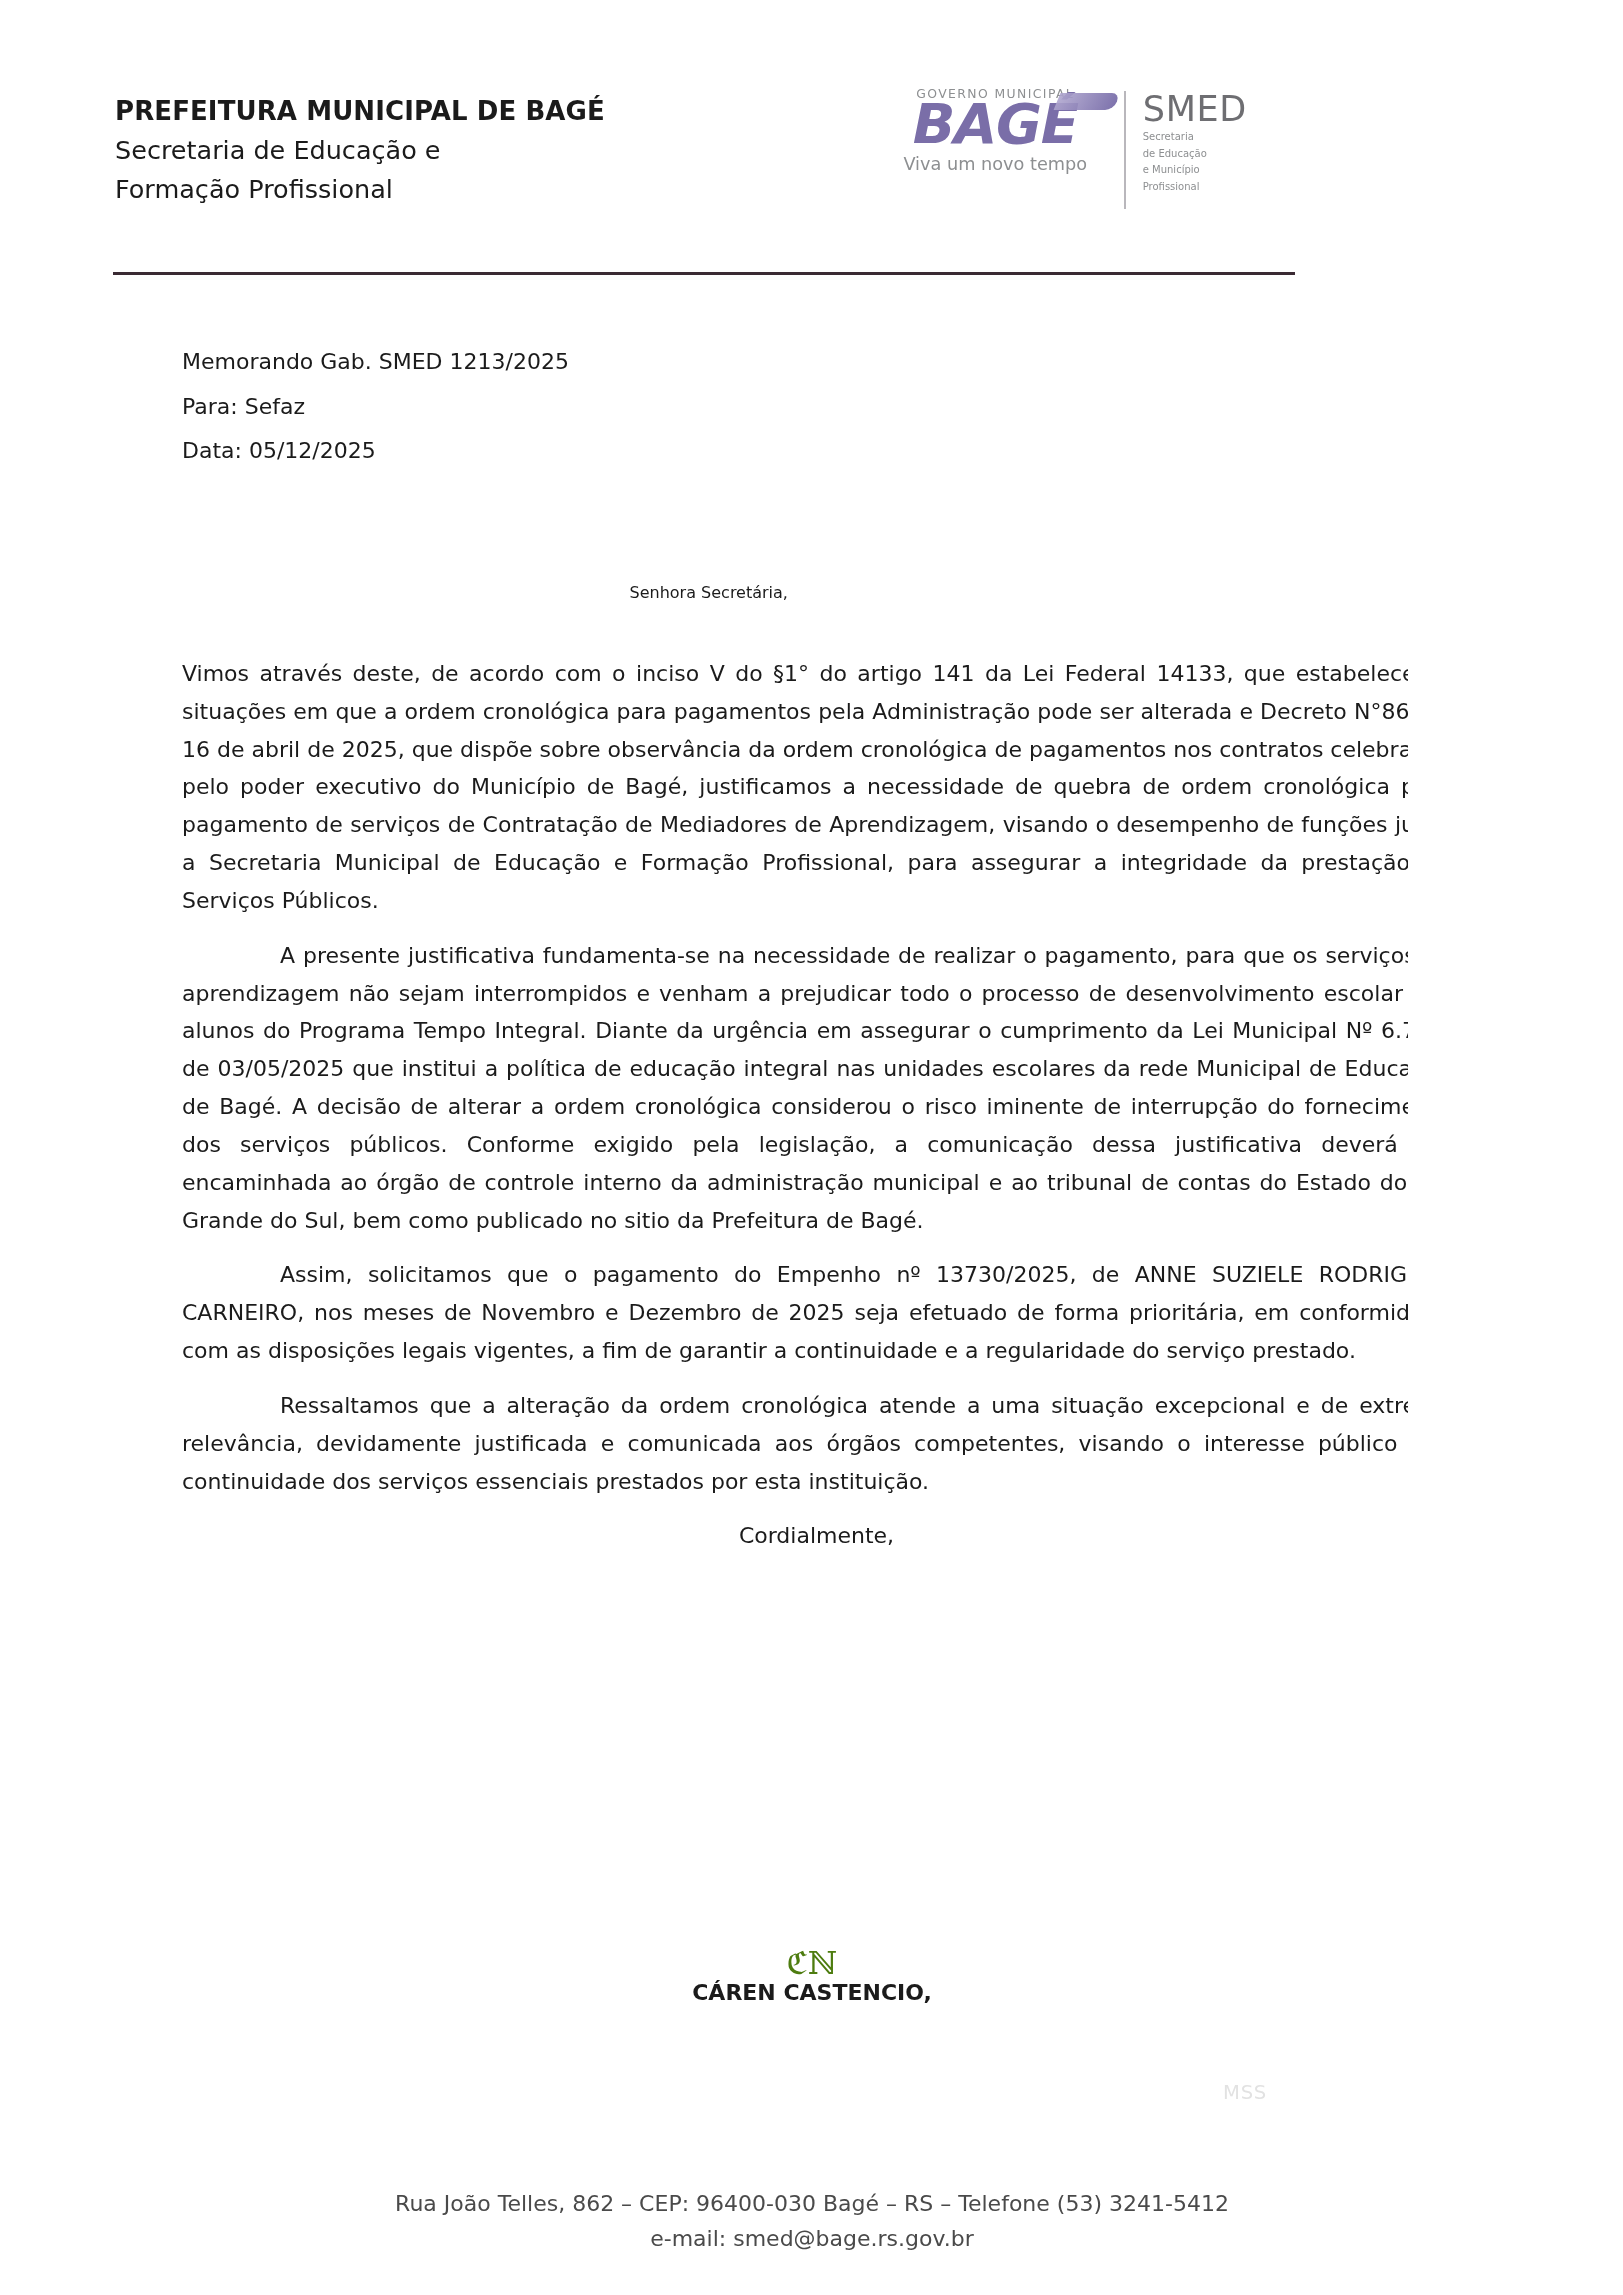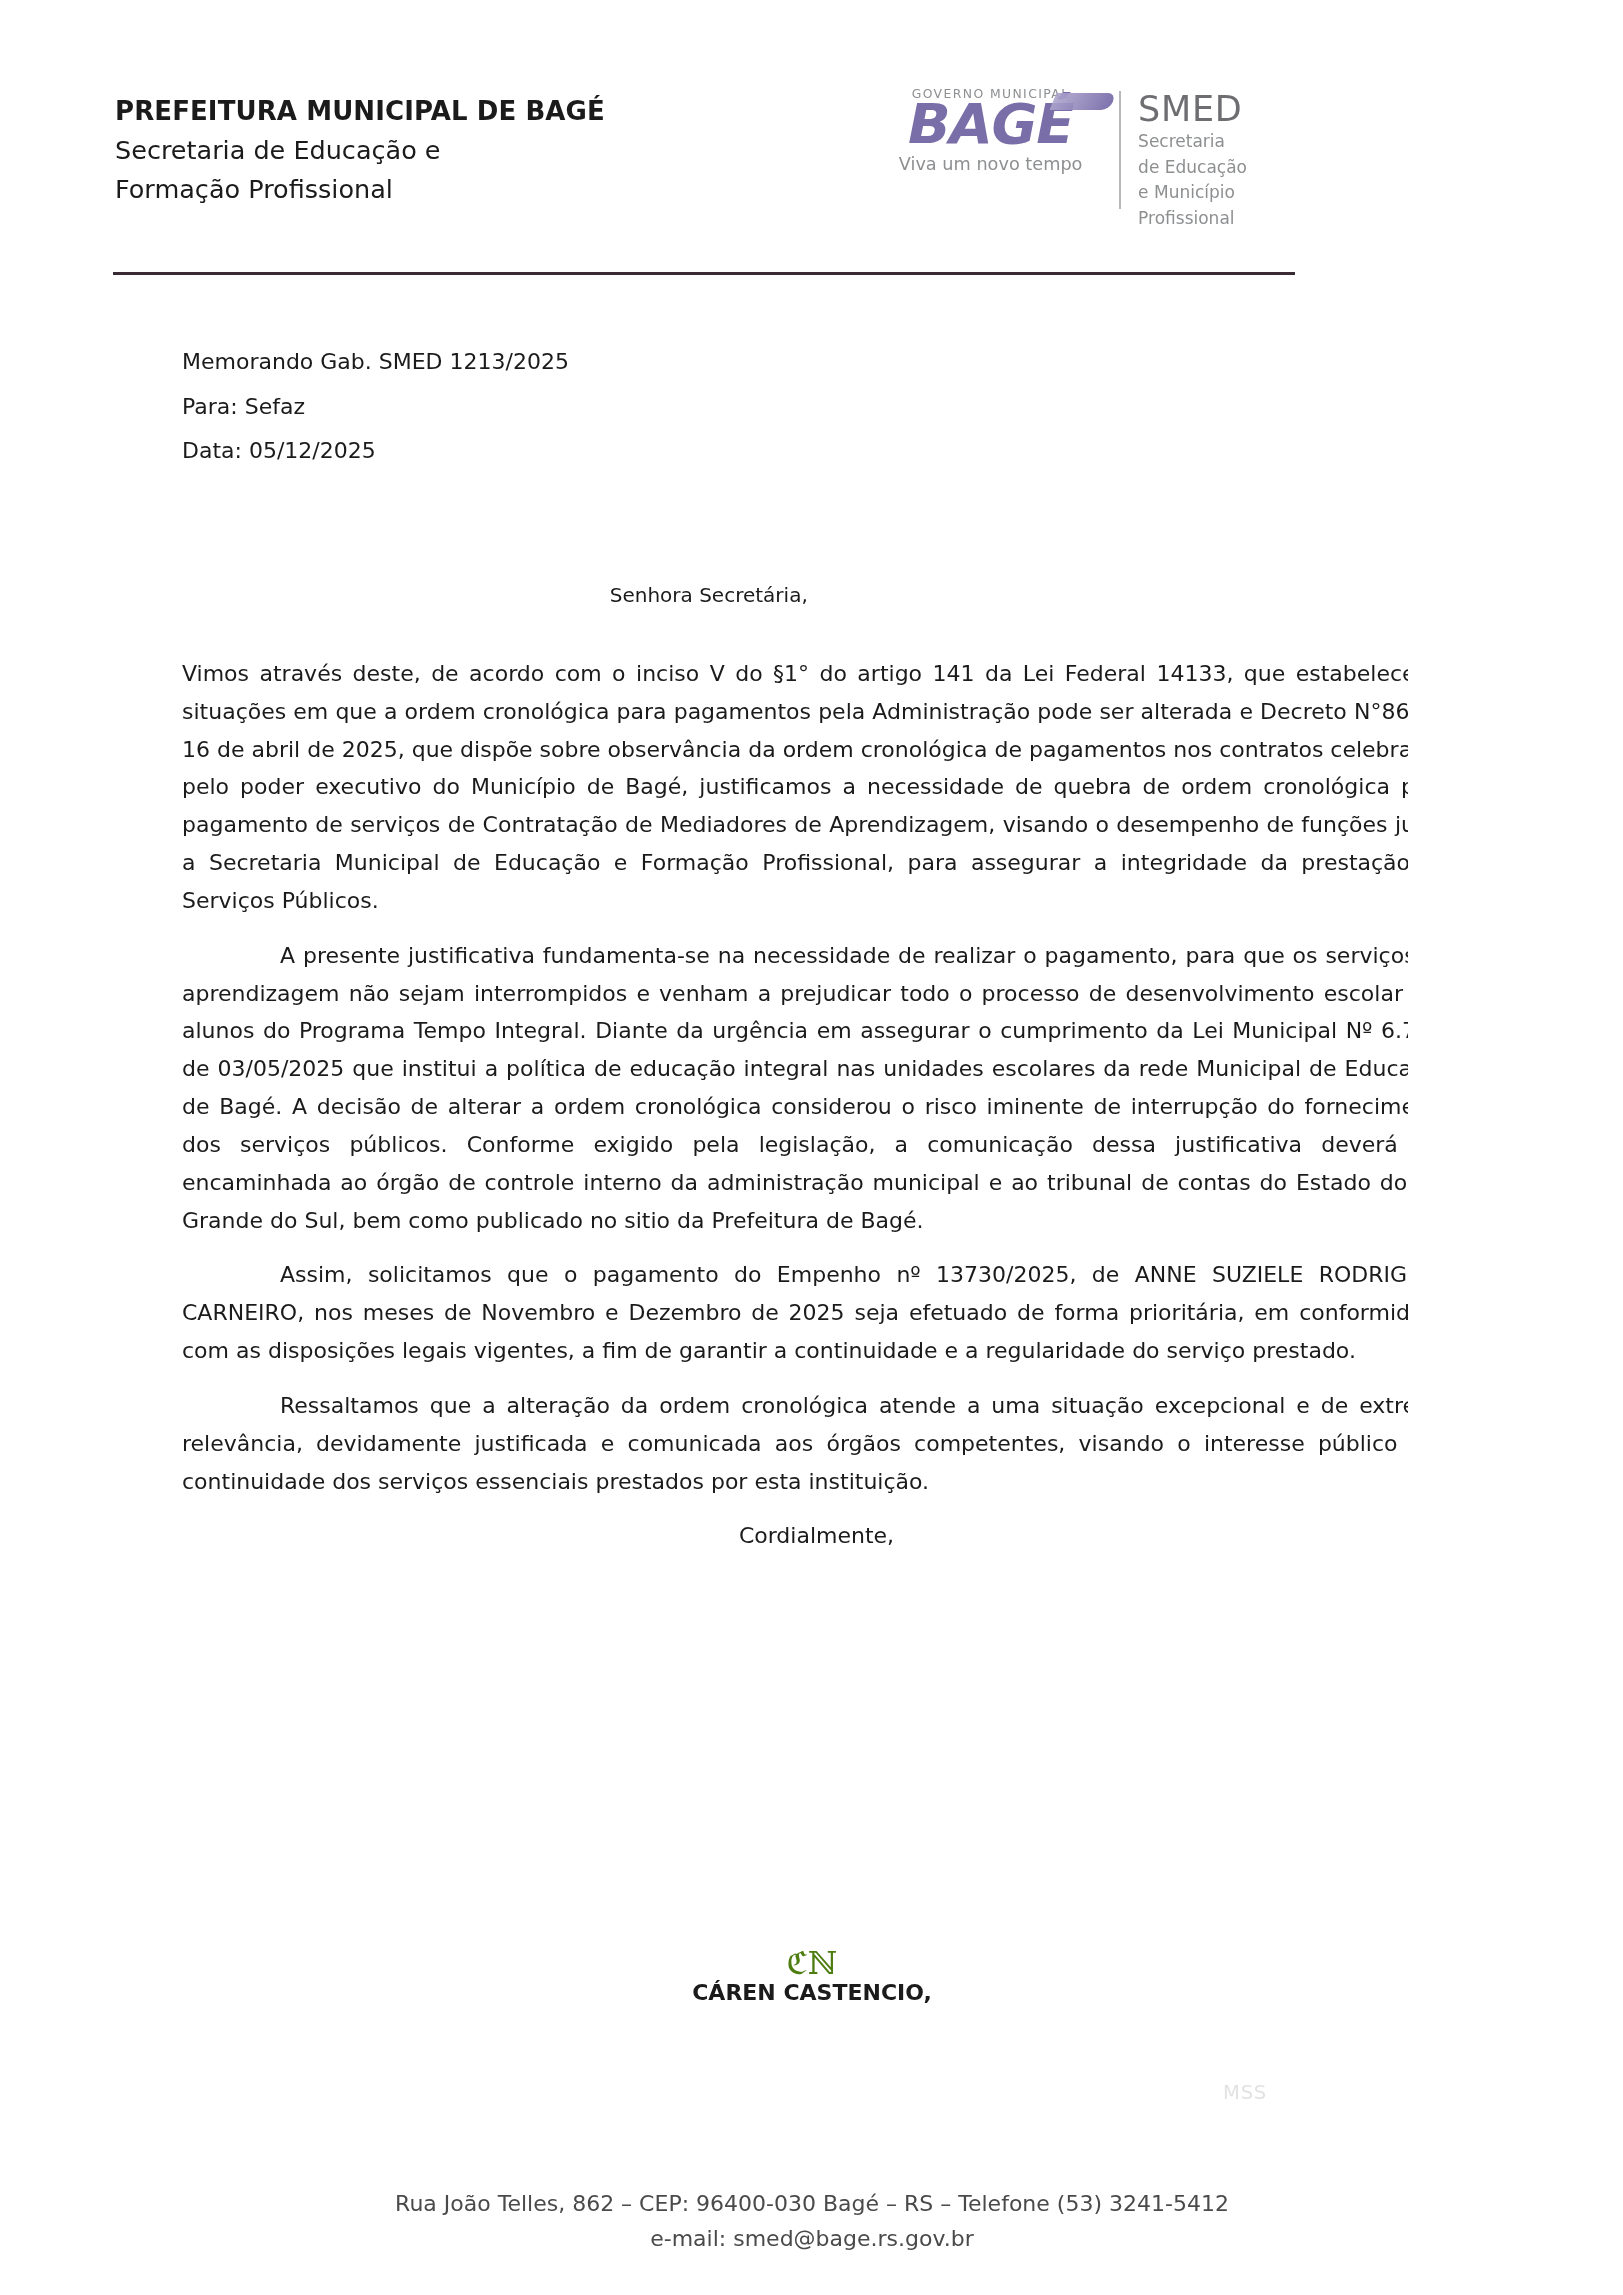--- a/index.html
+++ b/index.html
@@ -107,21 +107,21 @@
     padding-top: 6.5px;
   }
   .smed-title {
     font-size: 35px;
     color: #6e6e72;
     letter-spacing: 0.7px;
     line-height: 1;
     font-family: "DejaVu Sans", sans-serif;
   }
   .smed-sub {
-    font-size: 17px;
+    font-size: 10px;
     color: #8d8f91;
     line-height: 1.28;
     margin-top: 3.9px;
     font-family: "DejaVu Sans", sans-serif;
   }
 
   .rule {
     position: absolute;
     top: 272px;
     left: 113px;
@@ -140,21 +140,21 @@
     color: #1b1b1b;
   }
 
   
   .salutation {
     position: absolute;
     top: 583px;
     left: 182px;
     right: 183px;
     text-align: center;
-    font-size: 20px;
+    font-size: 16px;
     color: #1b1b1b;
   }
   .salutation span { padding-left: 10.5px; }
 
   .content {
     position: absolute;
     top: 655px;
     left: 182px;
     width: 1269px;
     font-size: 22px;

